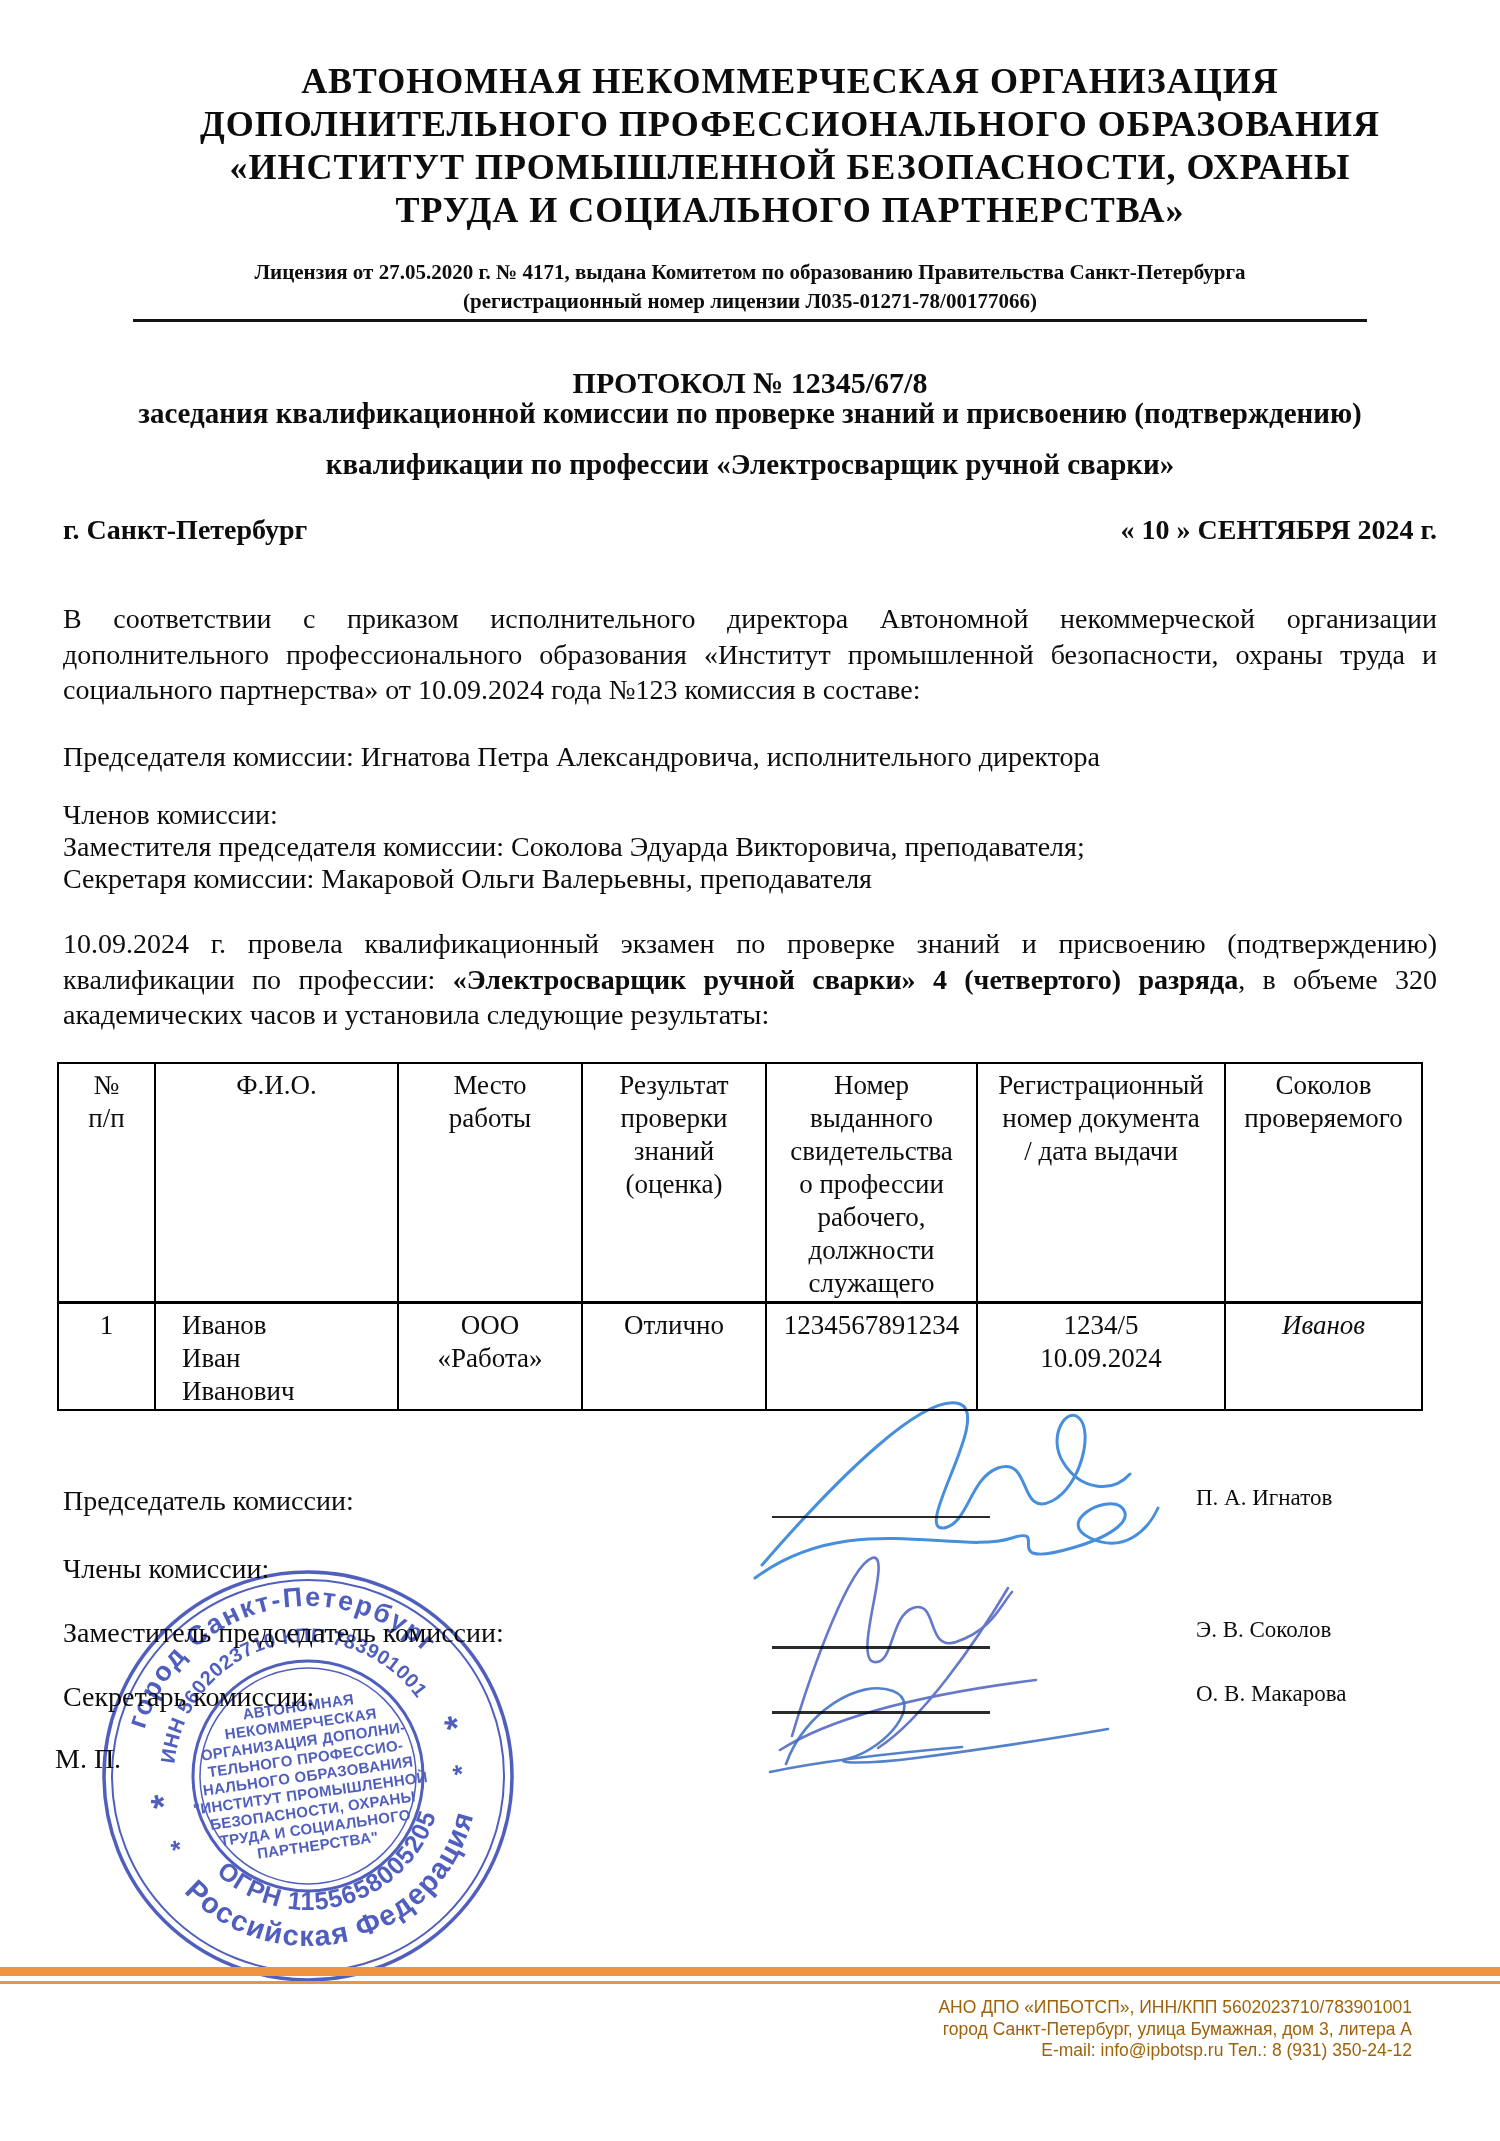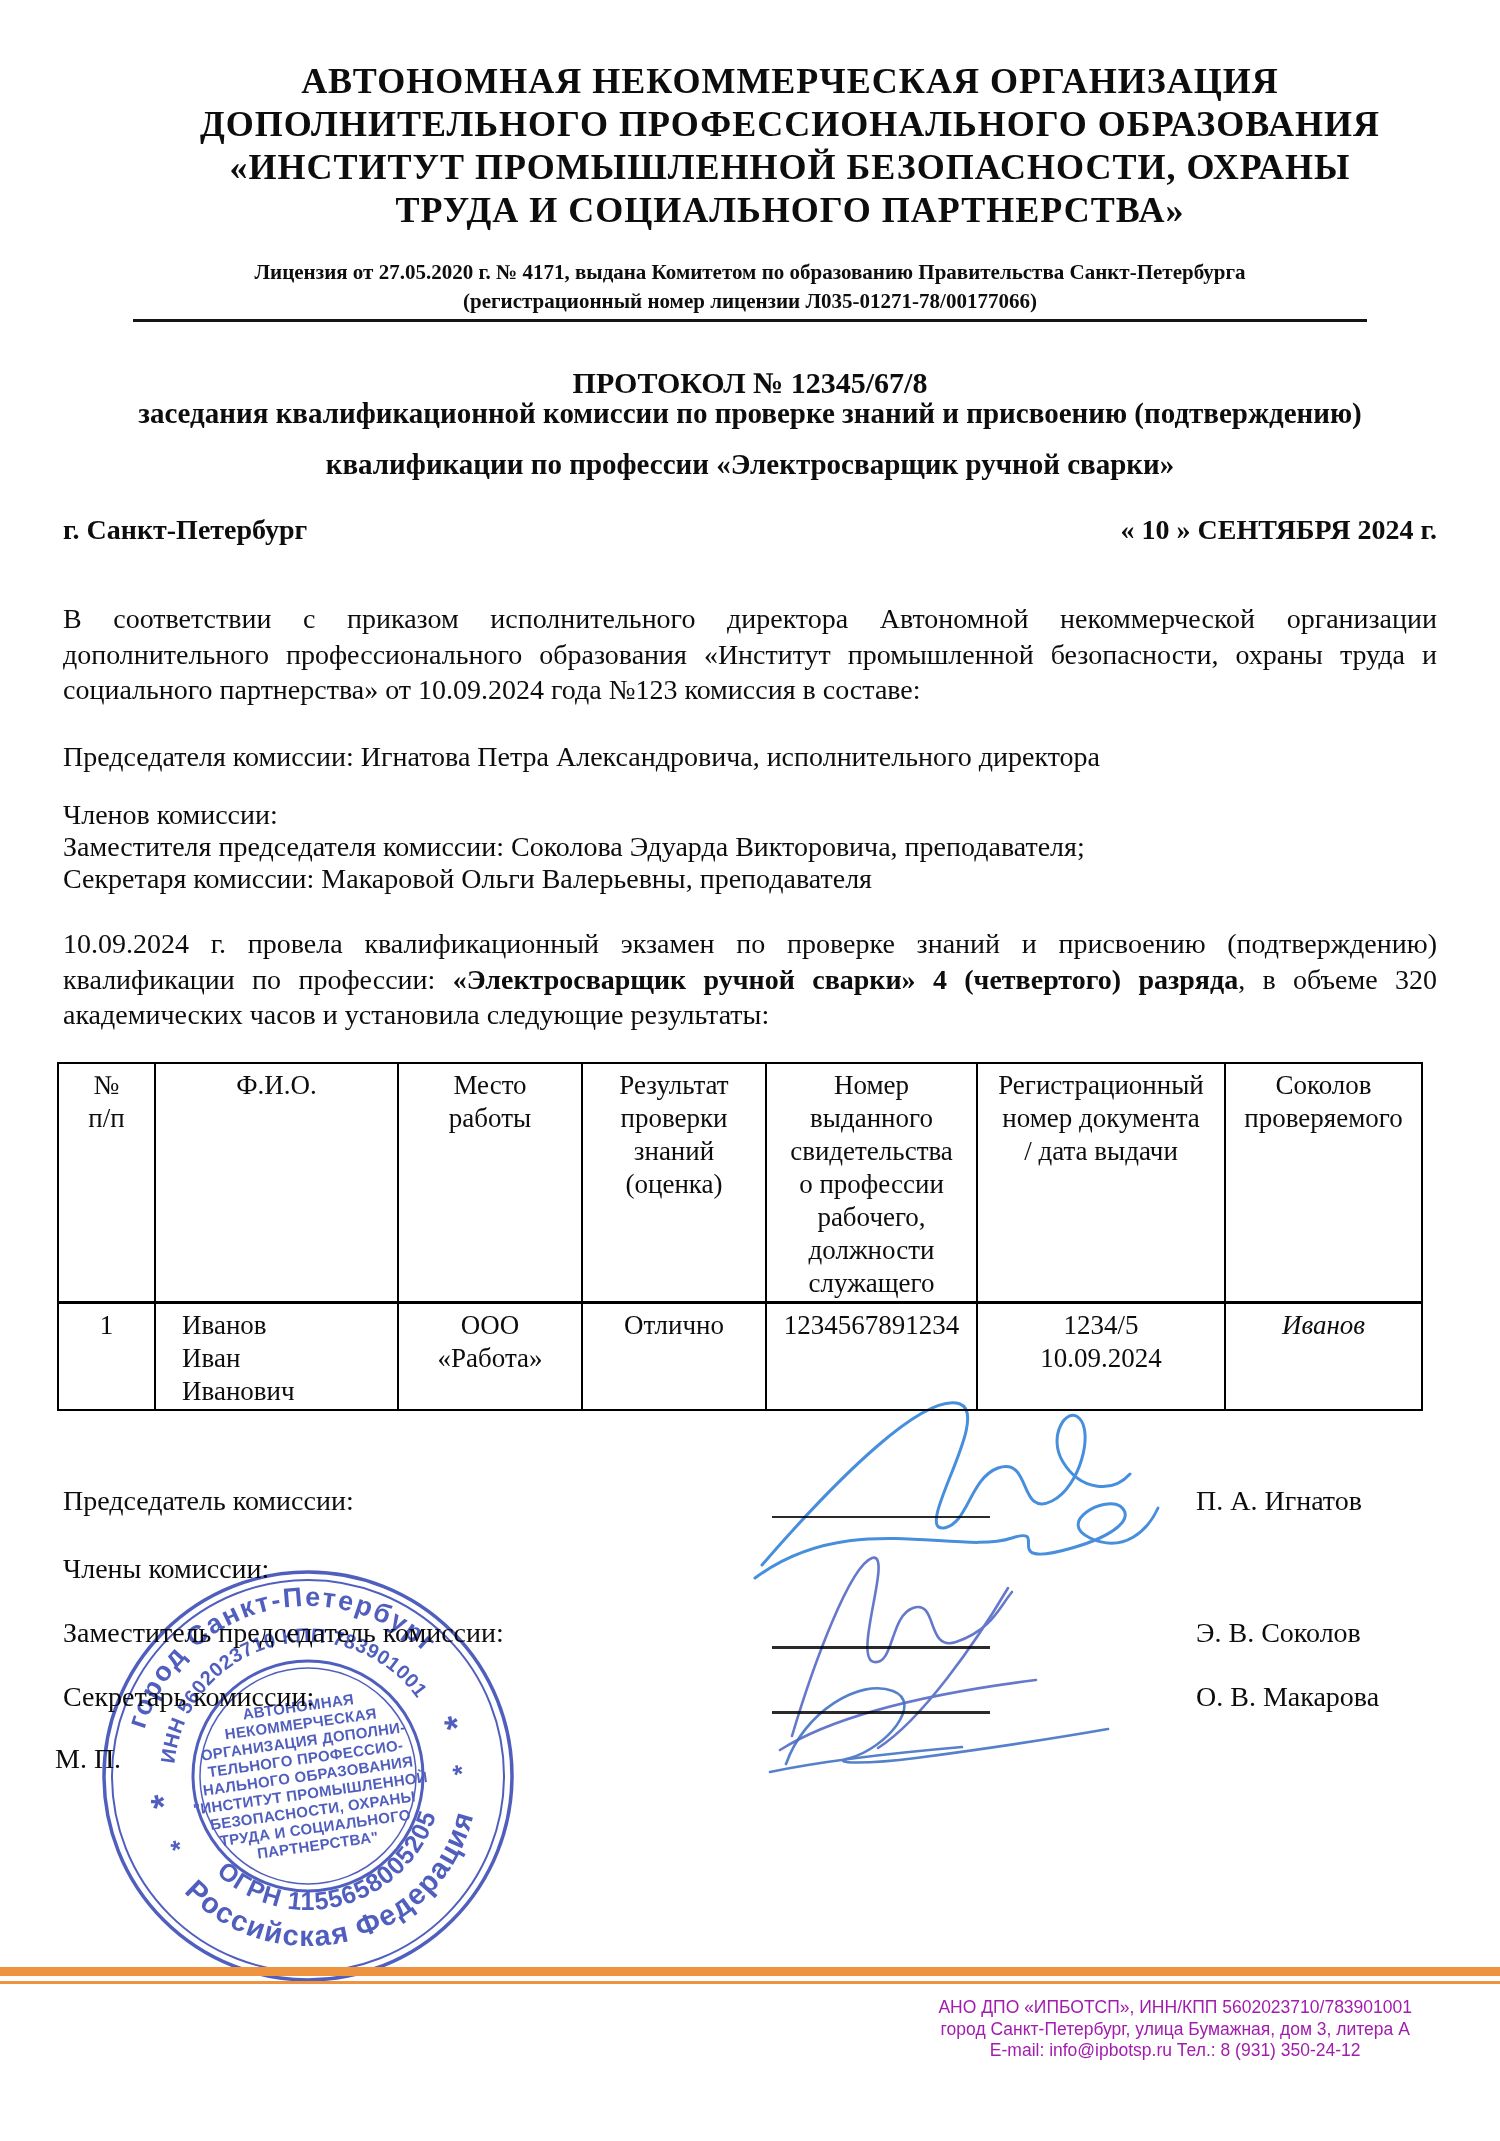--- a/index.html
+++ b/index.html
@@ -23,27 +23,27 @@
   .results-table th,.results-table td{
     border:2px solid #000; vertical-align:top; text-align:center;
     font-size:27px; line-height:33px; font-weight:normal; white-space:pre-line;
     padding:5px 2px 0 2px;
   }
   .results-table tr.head th{height:232px; border-bottom:3px solid #000;}
   .results-table tr.data td{height:100px;}
   .results-table td.cell-fio{text-align:left; padding-left:26px;}
   .results-table td.cell-sign{font-style:italic;}
   .sig-label{font-size:28px;}
-  .sig-name{font-size:28px;}
+  .sig-name{font-size:23px;}
   .sig-line{height:3px; background:#2a2a2a;}
   .orange-thick{top:1967px; left:0; width:1500px; height:9px;}
   .orange-thin{top:1981px; left:0; width:1500px; height:3px;}
-  .footer-text{top:1997px; right:88px; text-align:center;
+  .footer-text{top:1997px; right:88px; text-align:right;
     font-family:"Liberation Sans","DejaVu Sans",sans-serif;
-    font-size:17.5px; line-height:21.5px; color:#a21caf;}
+    font-size:17.5px; line-height:21.5px; color:#a16207;}
   .stamp-svg{left:96px; top:1564px; mix-blend-mode:multiply; opacity:0.9;}
   .sig-svg{left:700px; top:1380px; mix-blend-mode:multiply;}
   .stamp-arc-big{font-family:"Liberation Sans","DejaVu Sans",sans-serif; font-weight:bold;}
   .stamp-center-line{font-family:"Liberation Sans","DejaVu Sans",sans-serif; font-weight:bold;
     font-size:15px; letter-spacing:0.3px; text-anchor:middle;}
 </style>
 </head>
 <body>
 
 <div class="page">

